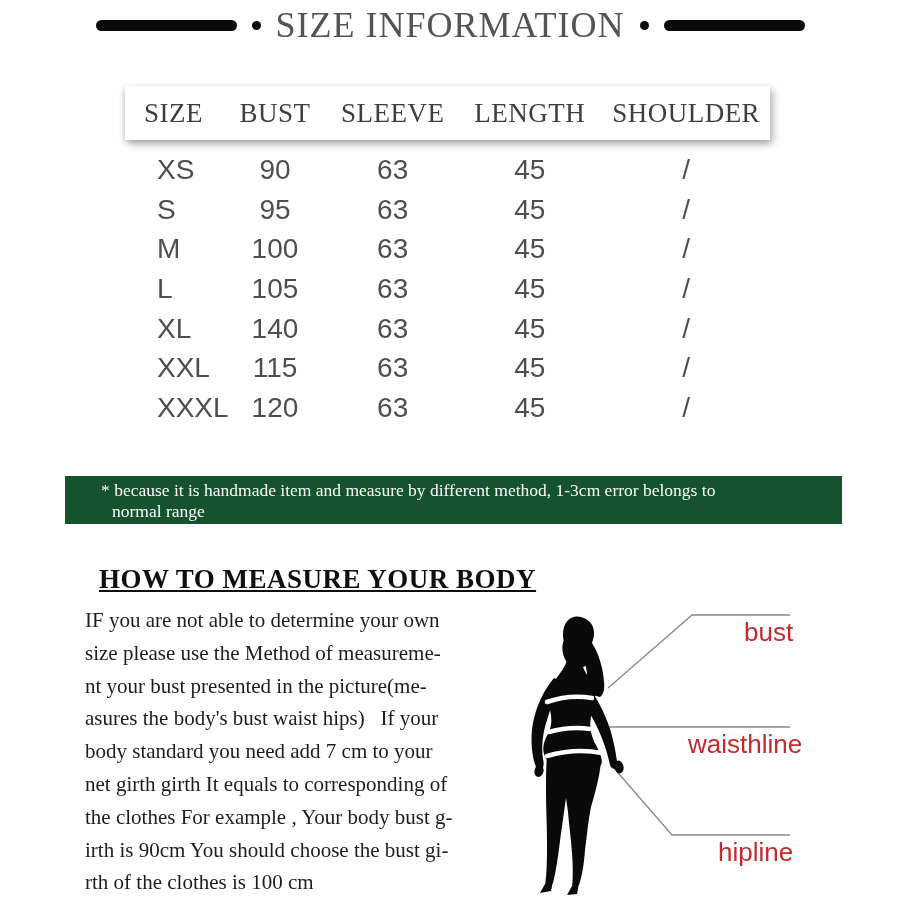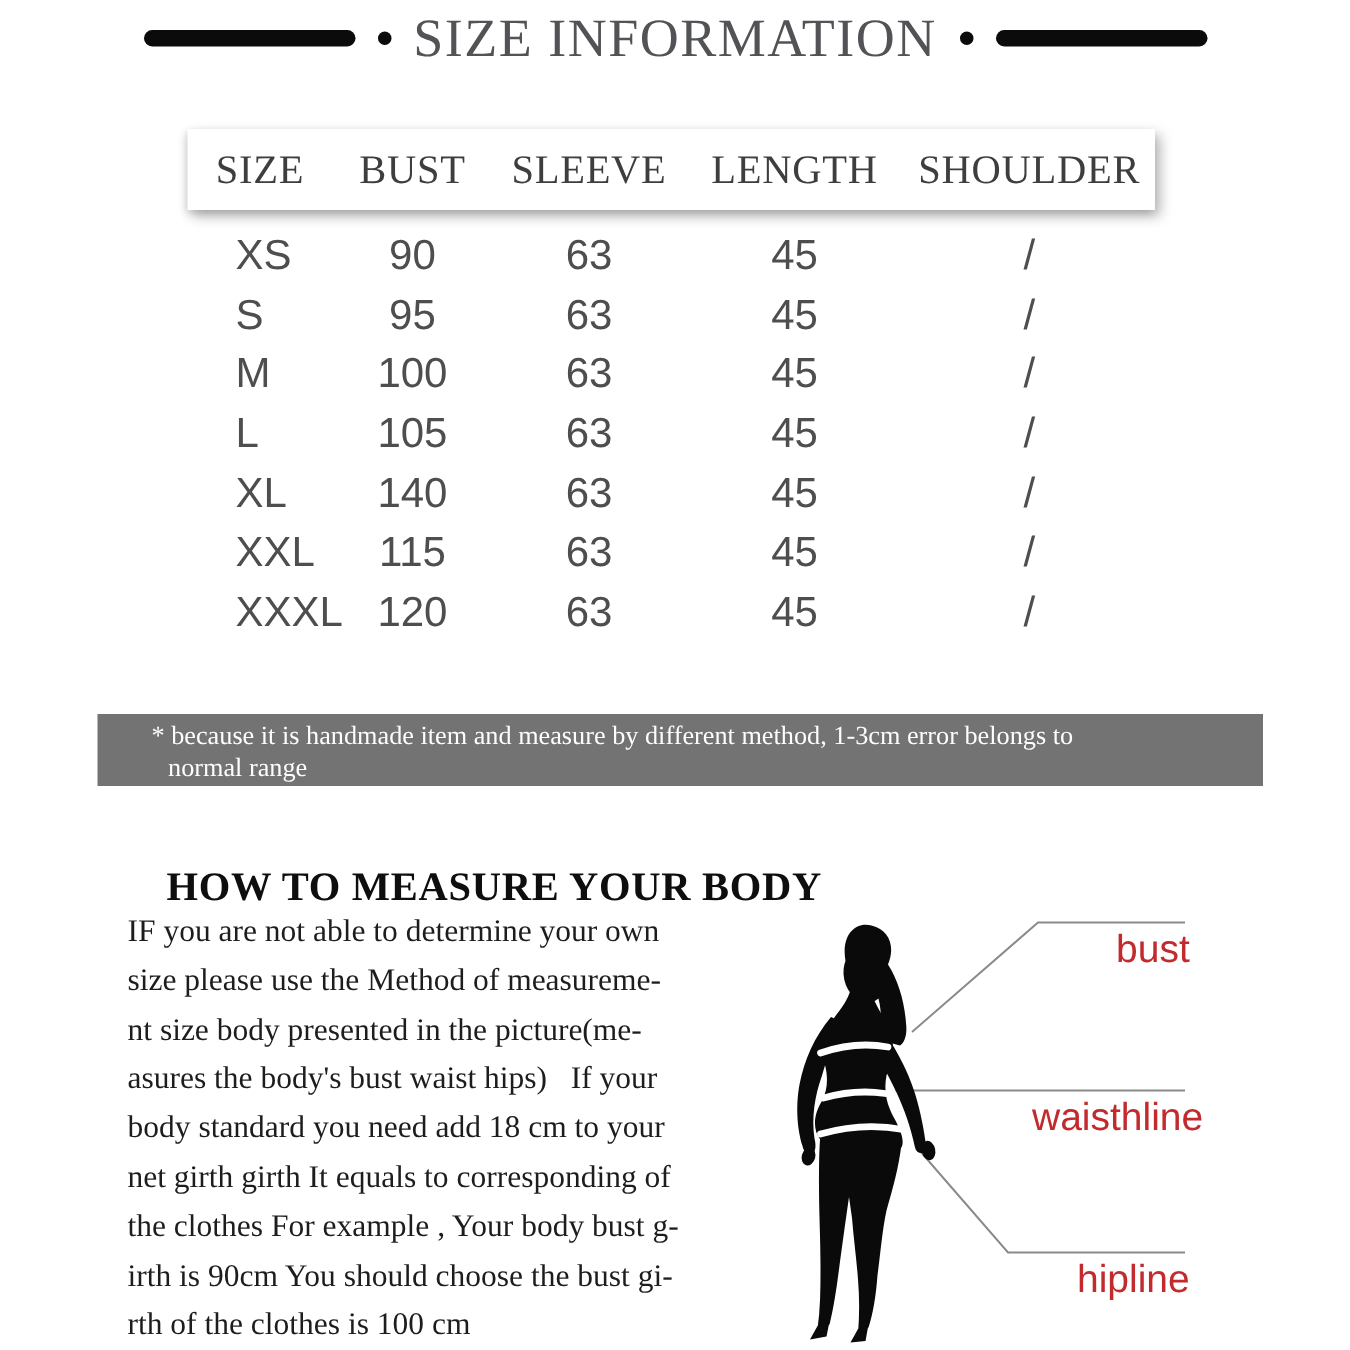--- a/index.html
+++ b/index.html
@@ -21,28 +21,28 @@
          display:grid;grid-template-columns:15% 16.5% 20% 22.5% 26%;
          align-items:center;justify-items:center;
          font-size:27px;color:#3e3e40;letter-spacing:.5px;}
   .tbody{position:absolute;left:125px;top:150px;width:645px;}
   .tr{display:grid;grid-template-columns:15% 16.5% 20% 22.5% 26%;height:39.7px;
       align-items:center;justify-items:center;
       font-family:"Liberation Sans",sans-serif;font-size:28px;color:#4e4e51;}
   .td.size{justify-self:start;padding-left:32px;}
 
   
-  .note{position:absolute;left:65px;top:476px;width:777px;height:48px;background:#737373;
+  .note{position:absolute;left:65px;top:476px;width:777px;height:48px;background:#14532d;
         color:#fdfdfd;font-size:17.5px;line-height:21px;padding-top:4px;box-sizing:border-box;}
   .note .l1{padding-left:36px;white-space:nowrap;}
   .note .l2{padding-left:47px;white-space:nowrap;}
 
   
-  .mheading{position:absolute;left:95px;top:560px;margin:16px;font-size:27px;font-weight:bold;
-            color:#0e0e0e;letter-spacing:.5px;white-space:pre;}
+  .mheading{position:absolute;left:95px;top:560px;margin:4px;font-size:27px;font-weight:bold;
+            color:#0e0e0e;letter-spacing:.5px;white-space:pre;text-decoration:underline;}
   .paragraph{position:absolute;left:85px;top:604px;font-size:21px;color:#1d1d1d;}
   .pline{height:32.8px;line-height:32.8px;white-space:pre;}
 
   
   .figure{position:absolute;left:520px;top:598px;width:380px;height:302px;}
   .figure svg{position:absolute;left:0;top:0;}
   .flabel{position:absolute;font-family:"Liberation Sans",sans-serif;
           font-size:26px;color:#c32a2e;white-space:nowrap;}
   .lbl-bust{left:224px;top:19px;}
   .lbl-waist{left:168px;top:131px;}
@@ -123,23 +123,23 @@
 
   <div class="note">
     <div class="l1">* because it is handmade item and measure by different method, 1-3cm error belongs to</div>
     <div class="l2">normal range</div>
   </div>
 
   <h2 class="mheading">HOW TO MEASURE YOUR BODY</h2>
   <div class="paragraph">
     <div class="pline">IF you are not able to determine your own</div>
     <div class="pline">size please use the Method of measureme-</div>
-    <div class="pline">nt size body presented in the picture(me-</div>
+    <div class="pline">nt your bust presented in the picture(me-</div>
     <div class="pline">asures the body's bust waist hips)   If your</div>
-    <div class="pline">body standard you need add 18 cm to your</div>
+    <div class="pline">body standard you need add 7 cm to your</div>
     <div class="pline">net girth girth It equals to corresponding of</div>
     <div class="pline">the clothes For example , Your body bust g-</div>
     <div class="pline">irth is 90cm You should choose the bust gi-</div>
     <div class="pline">rth of the clothes is 100 cm</div>
   </div>
 
   <div class="figure">
     <svg width="380" height="302" viewBox="0 0 380 302">
 
       <polyline points="88,90 172,17 270,17" fill="none" stroke="#8a8a8a" stroke-width="1.3"></polyline>

